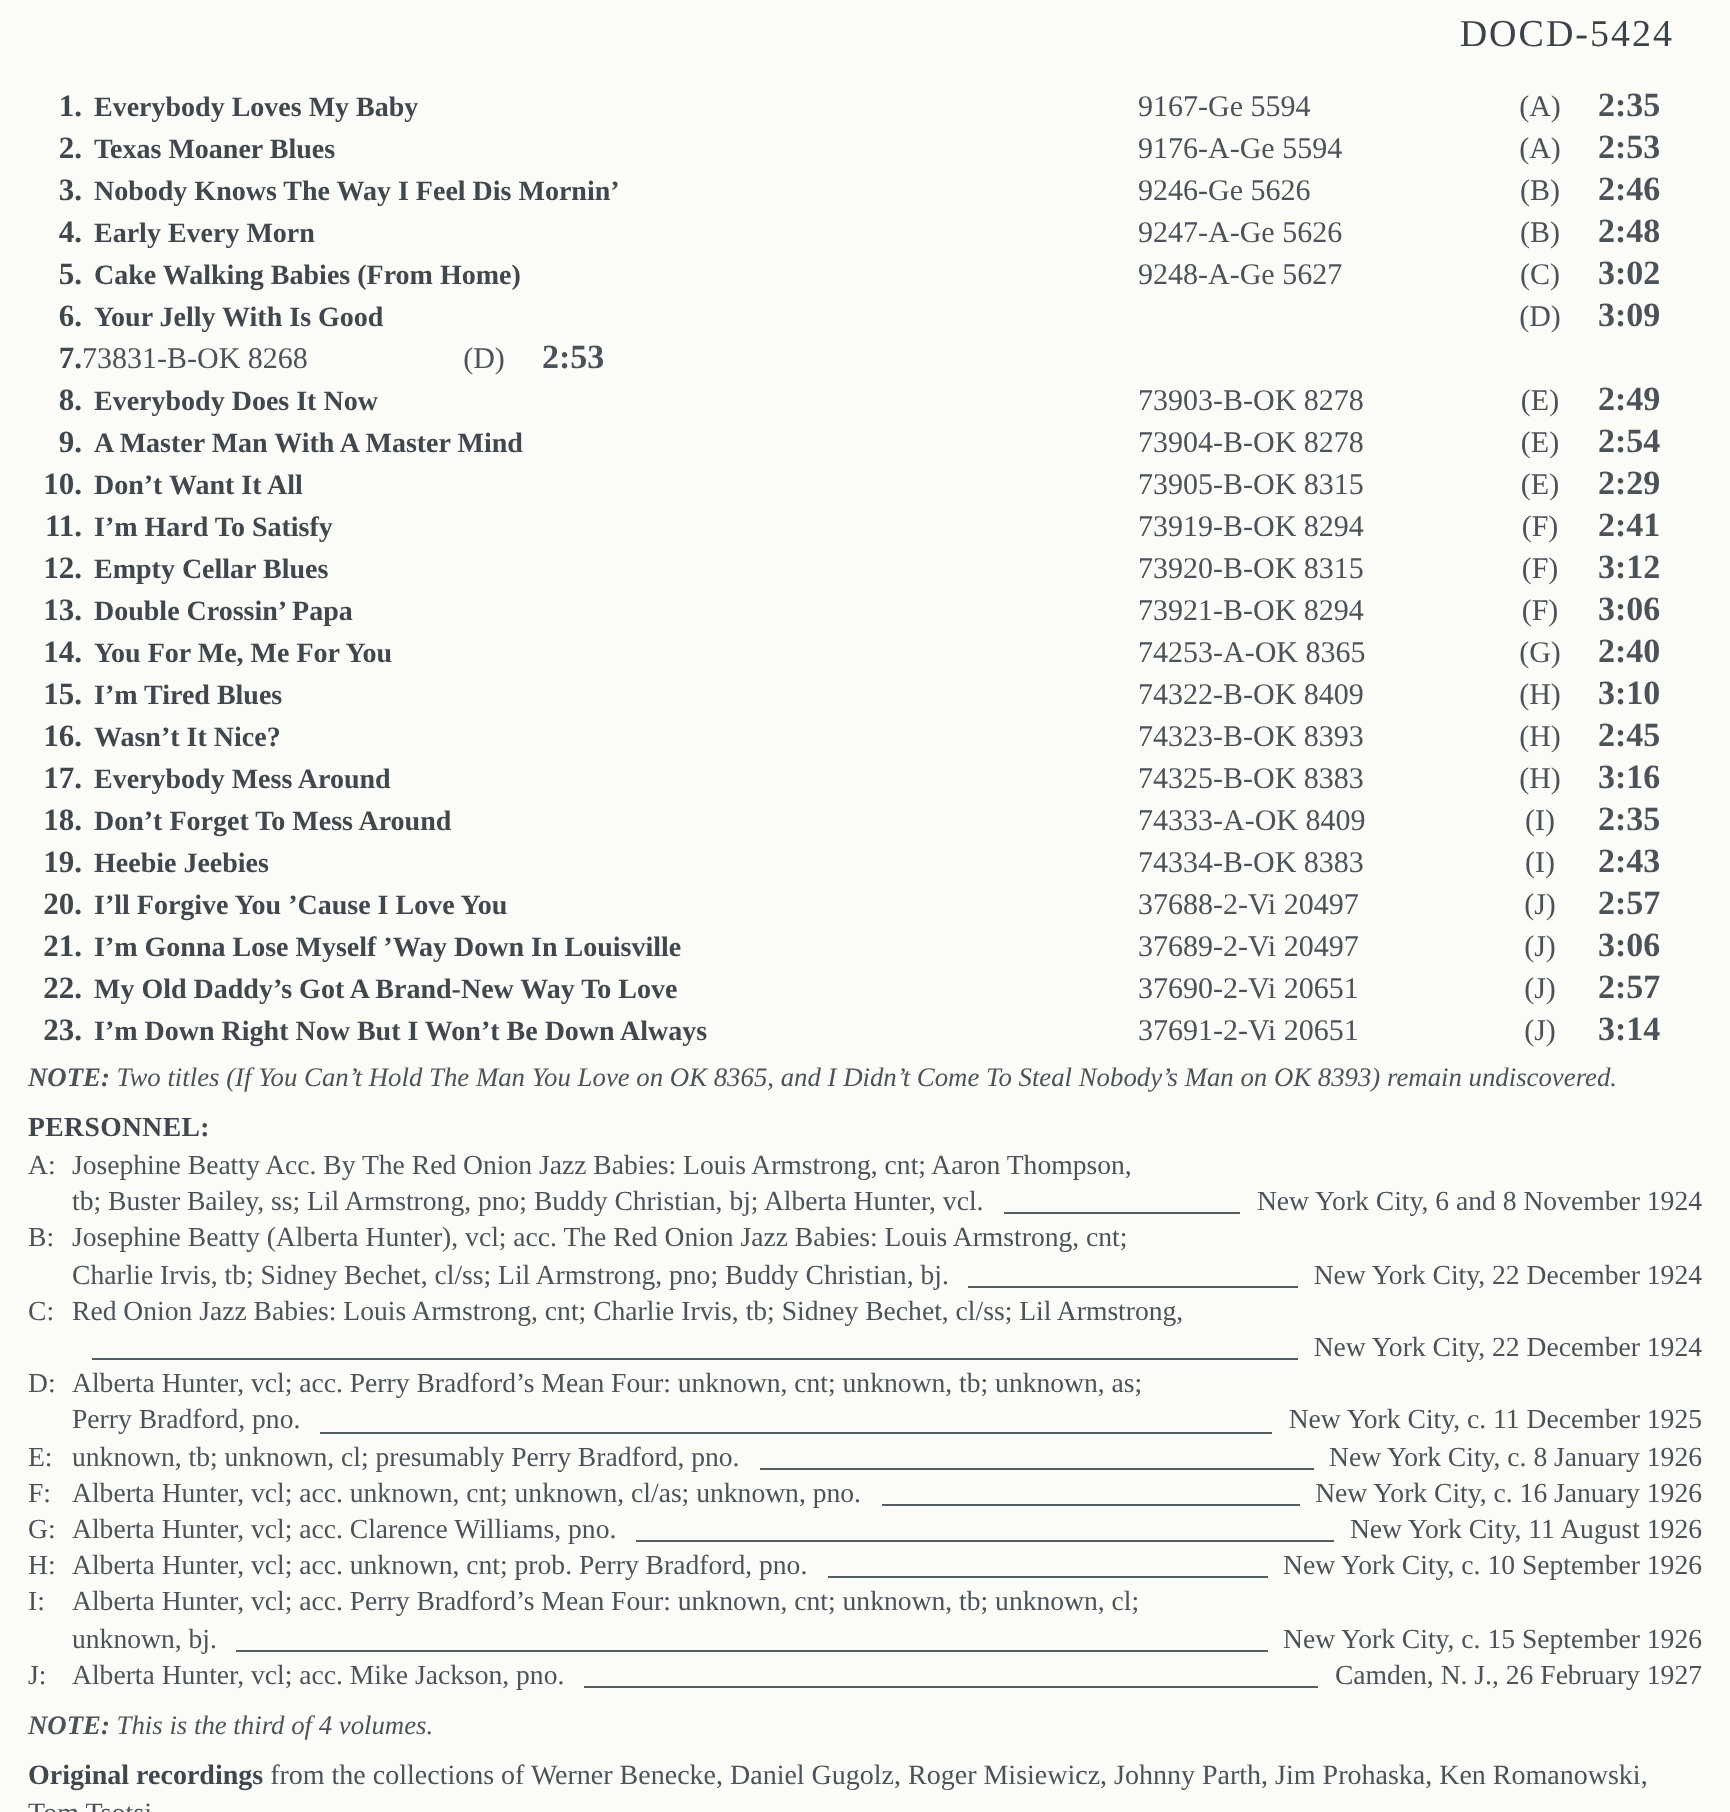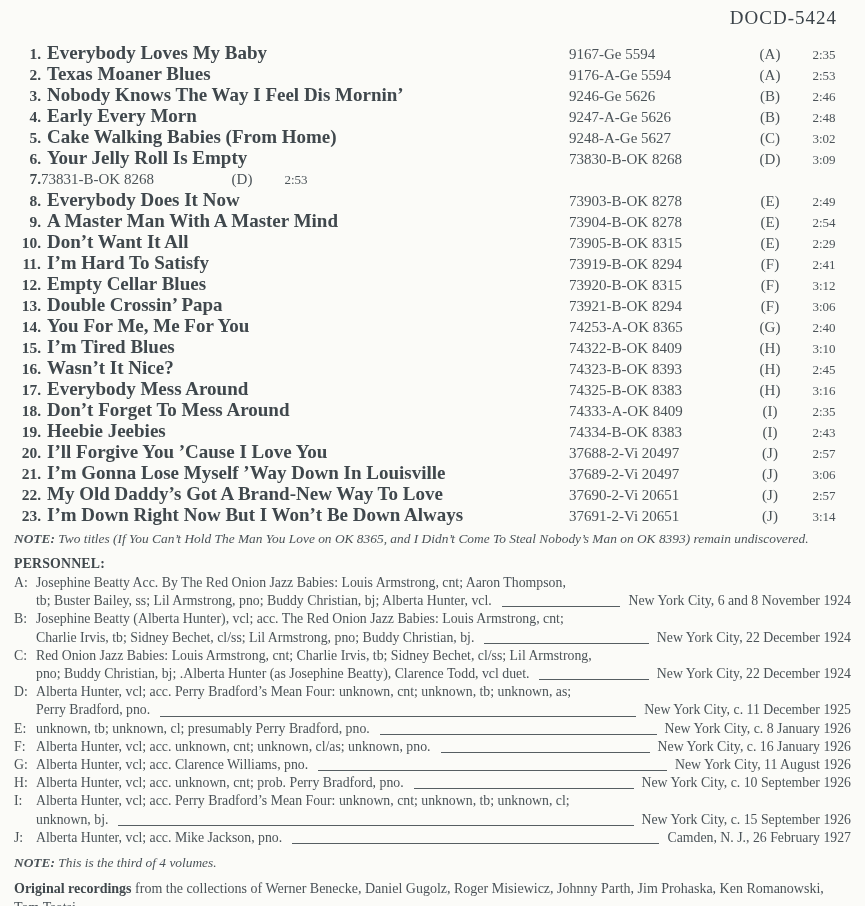--- a/index.html
+++ b/index.html
@@ -44,42 +44,43 @@
   }
   .tnum{
     width:27px;
     text-align:right;
     font-weight:bold;
     font-size:15.5px;
     flex:0 0 auto;
   }
   .ttitle{
     font-weight:bold;
-    font-size:19px;
+    font-size:14px;
     margin-left:6px;
     flex:1 1 auto;
     overflow:hidden;
   }
   .tmatrix{
     flex:0 0 172px;
     font-size:15px;
     color:var(--ink-soft);
   }
   .tsession{
     flex:0 0 58px;
     text-align:center;
     font-size:15px;
     color:var(--ink-soft);
   }
   .ttime{
     flex:0 0 52px;
-    text-align:center;
-    font-size:13px;
+    text-align:left;
+    font-size:17px;
     color:var(--ink-soft);
     padding-right:2px;
+    font-weight:bold;
   }
   
   .note-undiscovered{
     margin-top:6px;
     font-size:13.4px;
     font-style:italic;
     white-space:nowrap;
     color:var(--ink-soft);
   }
   .note-undiscovered .nlabel{font-weight:bold;}
@@ -181,22 +182,21 @@
       </div>
       <div class="trow">
         <span class="tnum">5.</span>
         <span class="ttitle">Cake Walking Babies (From Home)</span>
         <span class="tmatrix">9248-A-Ge 5627</span>
         <span class="tsession">(C)</span>
         <span class="ttime">3:02</span>
       </div>
       <div class="trow">
         <span class="tnum">6.</span>
-        <span class="ttitle">Your Jelly Roll Is Empty</span>
-        <span class="tmatrix">73830-B-OK 8268</span>
+        <span class="ttitle">Your Jelly With Is Good</span>
         <span class="tsession">(D)</span>
         <span class="ttime">3:09</span>
       </div>
       <div class="trow">
         <span class="tnum">7.</span>
         <span class="tmatrix">73831-B-OK 8268</span>
         <span class="tsession">(D)</span>
         <span class="ttime">2:53</span>
       </div>
       <div class="trow">
@@ -338,21 +338,20 @@
             <span class="pleader"></span>
             <span class="pdate">New York City, 22 December 1924</span>
           </div>
         </div>
       </div>
       <div class="pentry">
         <span class="plabel">C:</span>
         <div class="pbody">
           <div class="pline">Red Onion Jazz Babies: Louis Armstrong, cnt; Charlie Irvis, tb; Sidney Bechet, cl/ss; Lil Armstrong,</div>
           <div class="pline last">
-            <span class="ptext">pno; Buddy Christian, bj; .Alberta Hunter (as Josephine Beatty), Clarence Todd, vcl duet.</span>
             <span class="pleader"></span>
             <span class="pdate">New York City, 22 December 1924</span>
           </div>
         </div>
       </div>
       <div class="pentry">
         <span class="plabel">D:</span>
         <div class="pbody">
           <div class="pline">Alberta Hunter, vcl; acc. Perry Bradford’s Mean Four: unknown, cnt; unknown, tb; unknown, as;</div>
           <div class="pline last">

